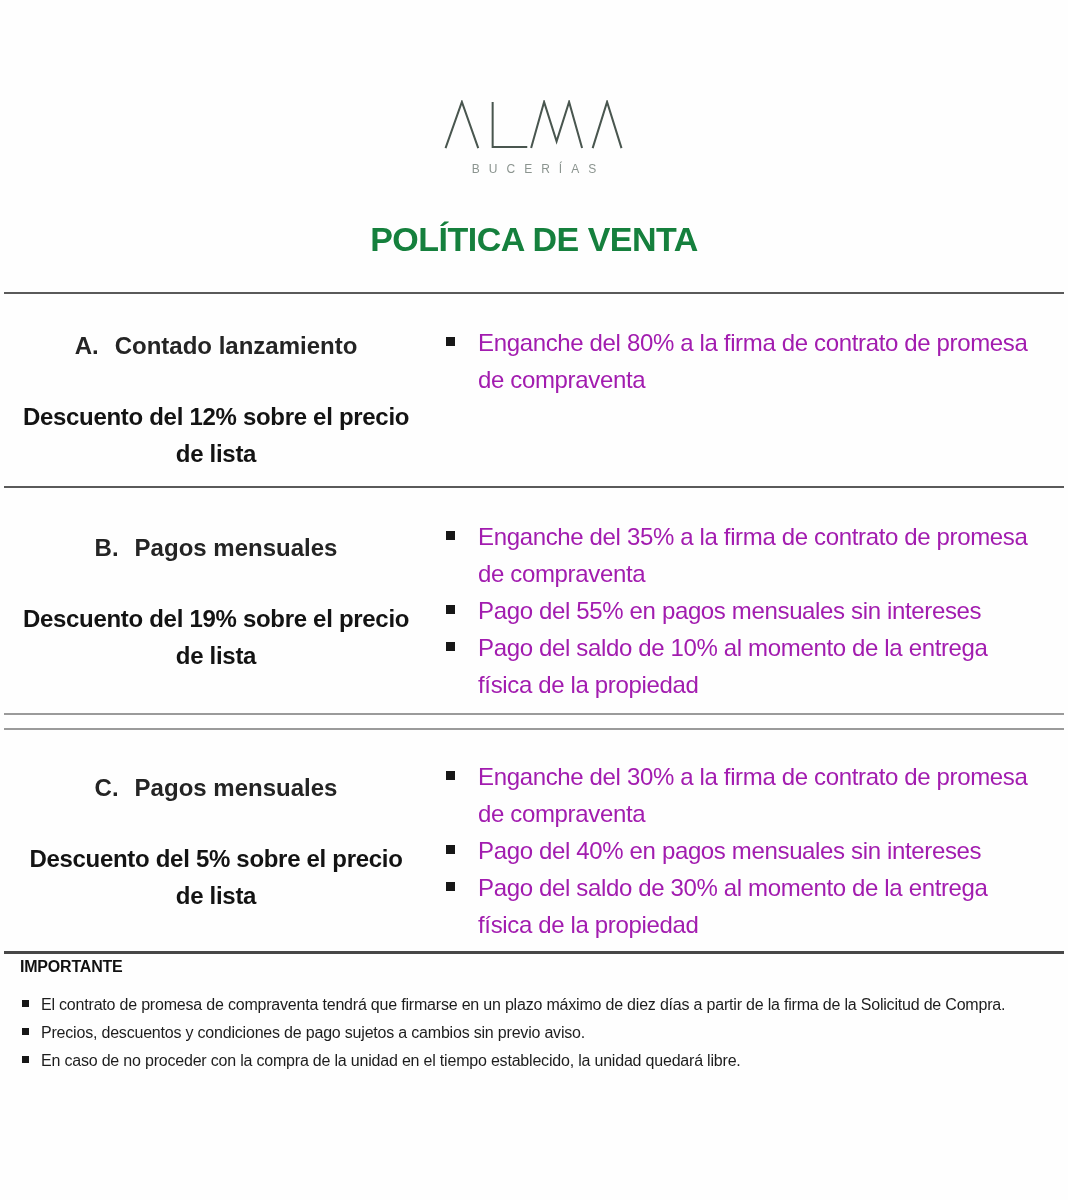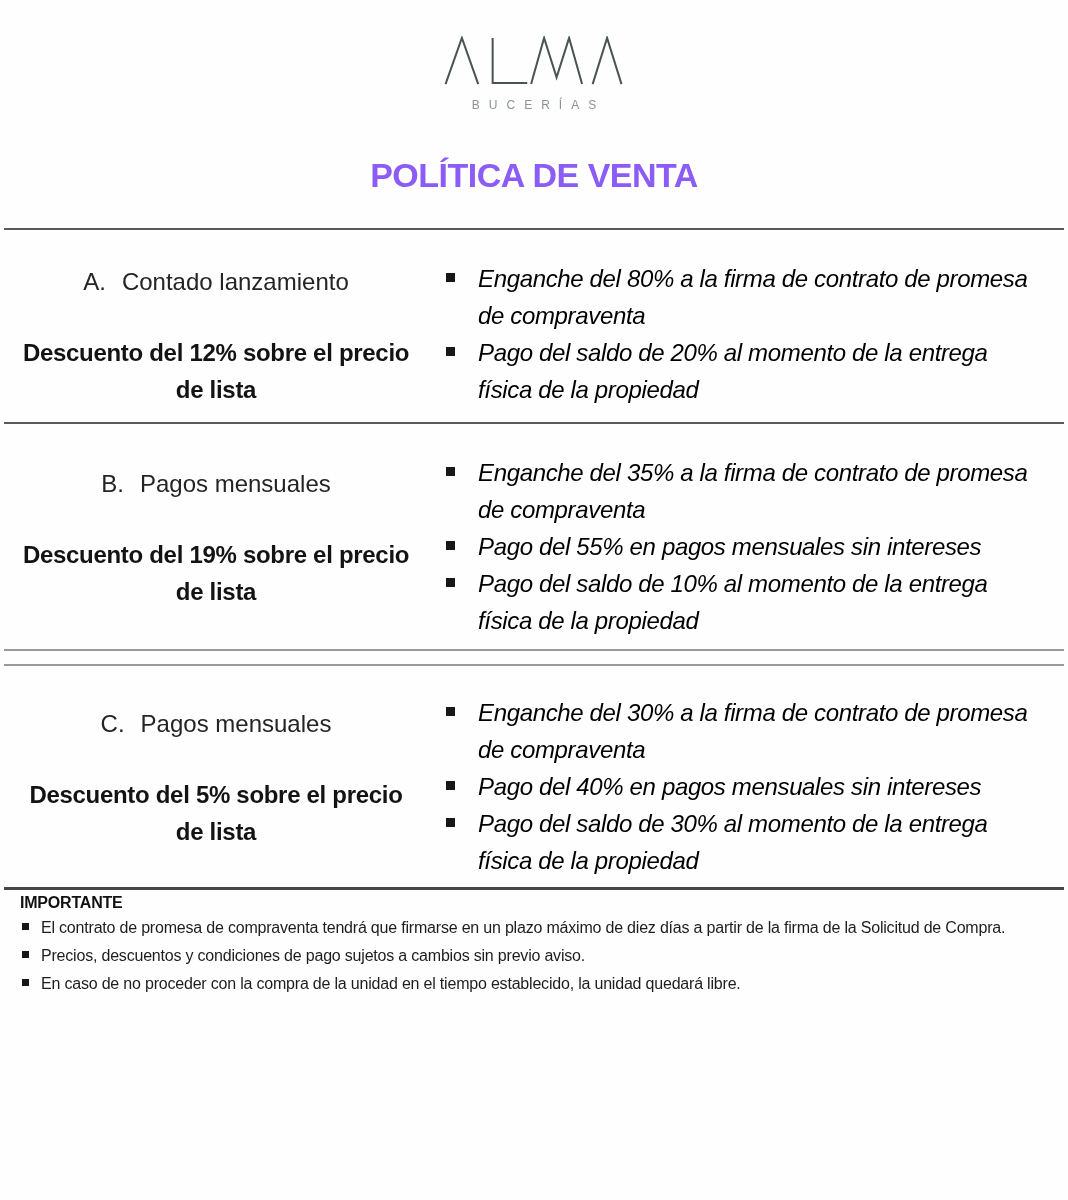--- a/index.html
+++ b/index.html
@@ -11,38 +11,38 @@
   }
   .page {
     position:relative;
     width:1068px;
     height:1200px;
     background:#fefefe;
     overflow:hidden;
   }
 
   
-  .logo-block { padding-top:36px; text-align:center; }
+  .logo-block { padding-top:100px; text-align:center; }
   .logo-svg { display:block; margin:0 auto; }
   .logo-sub {
     margin-top:12px;
     font-size:12px;
     letter-spacing:9px;
     padding-left:9px; 
     color:#8b948f;
     font-weight:400;
   }
 
   .doc-title {
     text-align:center;
     margin-top:44px;
     font-size:34px;
     font-weight:bold;
     letter-spacing:-0.5px;
-    color:#8b5cf6;
+    color:#15803d;
   }
 
   
   .divider {
     border:none;
     border-top:2px solid #5a5a5a;
     margin:0 4px;
   }
   .divider.first { margin-top:33px; }
   .divider.thin {
@@ -61,20 +61,21 @@
 
   .sec-left {
     width:432px;
     flex:0 0 432px;
     text-align:center;
   }
   .sec-heading {
     font-size:24px;
     margin-top:8px;
     color:#242424;
+    font-weight:bold;
   }
   .sec-b .sec-heading, .sec-c .sec-heading { margin-top:16px; }
   .sec-letter { display:inline-block; margin-right:16px; }
   .sec-discount {
     margin-top:38px;
     padding:0 6px;
     font-size:24px;
     font-weight:bold;
     letter-spacing:-0.3px;
     line-height:37px;
@@ -87,41 +88,40 @@
     padding-right:6px;
   }
   .bullet-list { list-style:none; }
   .bullet-item {
     position:relative;
     padding-left:36px;
     font-size:24px;
     letter-spacing:-0.35px;
     line-height:37px;
     max-width:600px;
-    color:#000000;
-    font-style:italic;
+    color:#a21caf;
   }
   .bullet-square {
     position:absolute;
     left:4px;
     top:13px;
     width:9px;
     height:9px;
     background:#171717;
   }
 
   
   .important { padding:4px 10px 0 20px; }
   .imp-heading {
     font-size:16px;
     font-weight:bold;
     letter-spacing:-0.2px;
     color:#111;
   }
-  .imp-list { list-style:none; margin-top:3px; }
+  .imp-list { list-style:none; margin-top:16px; }
   .imp-item {
     position:relative;
     padding-left:21px;
     font-size:16px;
     letter-spacing:-0.2px;
     line-height:25px;
     margin-top:3px;
     color:#1d1d1d;
     max-width:1020px;
   }
@@ -159,24 +159,20 @@
       <div class="sec-discount">
         <span>Descuento del 12% sobre el precio</span><br>
         <span>de lista</span>
       </div>
     </div>
     <div class="sec-right">
       <ul class="bullet-list">
         <li class="bullet-item">
           <span class="bullet-square"></span>
           <span>Enganche del 80% a la firma de contrato de promesa de compraventa</span>
-        </li>
-        <li class="bullet-item">
-          <span class="bullet-square"></span>
-          <span>Pago del saldo de 20% al momento de la entrega física de la propiedad</span>
         </li>
       </ul>
     </div>
   </div>
 
   <hr class="divider">
 
   <div class="section sec-b">
     <div class="sec-left">
       <div class="sec-heading">

